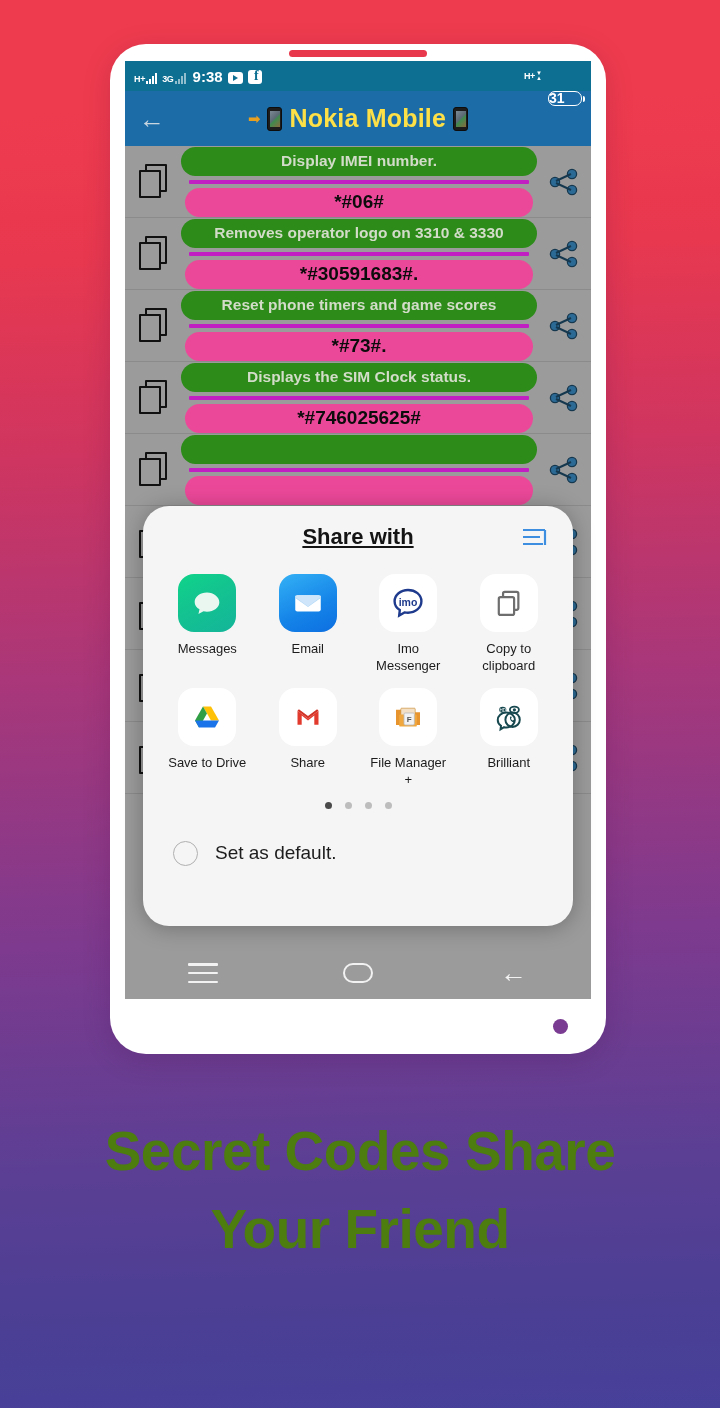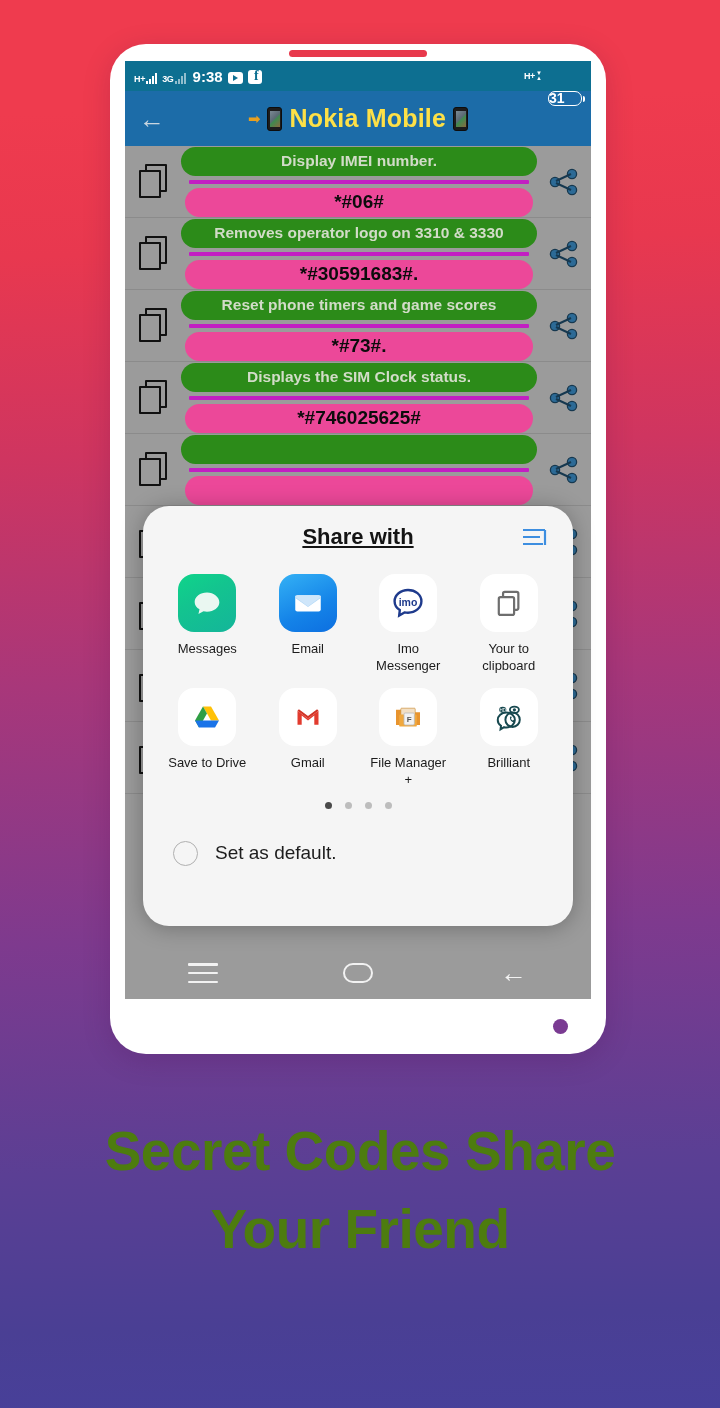--- a/index.html
+++ b/index.html
@@ -518,40 +518,40 @@
         </div>
         <span class="app-label">Imo Messenger</span>
       </div>
       <div class="app-cell">
         <div class="app-icon" style="background:#ffffff;">
           <svg viewBox="0 0 40 40" width="34" height="34">
             <rect x="13" y="7" width="18" height="21" rx="2" fill="none" stroke="#6e6e6e" stroke-width="2.6"></rect>
             <rect x="8" y="13" width="18" height="21" rx="2" fill="#ffffff" stroke="#6e6e6e" stroke-width="2.6"></rect>
           </svg>
         </div>
-        <span class="app-label">Your to clipboard</span>
+        <span class="app-label">Copy to clipboard</span>
       </div>
       <div class="app-cell">
         <div class="app-icon" style="background:#ffffff;">
           <svg viewBox="0 0 40 40" width="34" height="32">
             <path d="M15 7h10l10 17.5H25z" fill="#ffc107"></path>
             <path d="M15 7L5 24.5 10 33 20 15.5z" fill="#2f9e44"></path>
             <path d="M5 24.5h30L30 33H10z" fill="#1a73e8"></path>
           </svg>
         </div>
         <span class="app-label">Save to Drive</span>
       </div>
       <div class="app-cell">
         <div class="app-icon" style="background:#ffffff;">
           <svg viewBox="0 0 40 40" width="34" height="28">
             <path d="M5 11v20h6V18l9 7 9-7v13h6V11l-15 11z" fill="#e23b2e"></path>
             <path d="M5 11l15 11 15-11-2-2-13 9.5L7 9z" fill="#d13427"></path>
           </svg>
         </div>
-        <span class="app-label">Gmail</span>
+        <span class="app-label">Share</span>
       </div>
       <div class="app-cell">
         <div class="app-icon" style="background:#ffffff;">
           <svg viewBox="0 0 40 40" width="36" height="32">
             <path d="M5 11h11l3 3h16v16H5z" fill="#e8942e"></path>
             <rect x="11" y="9" width="18" height="9" rx="1" fill="#f2dfc4" stroke="#c98a2e" stroke-width="0.8"></rect>
             <rect x="9" y="17" width="22" height="15" rx="1.5" fill="#f0a83e"></rect>
             <rect x="15" y="15" width="13" height="15" rx="1.5" fill="#f2f2f2" stroke="#b8b8b8" stroke-width="1"></rect>
             <text x="21.5" y="26" font-size="10" font-weight="bold" fill="#555" text-anchor="middle" font-family="Liberation Sans, sans-serif">F</text>
           </svg>

